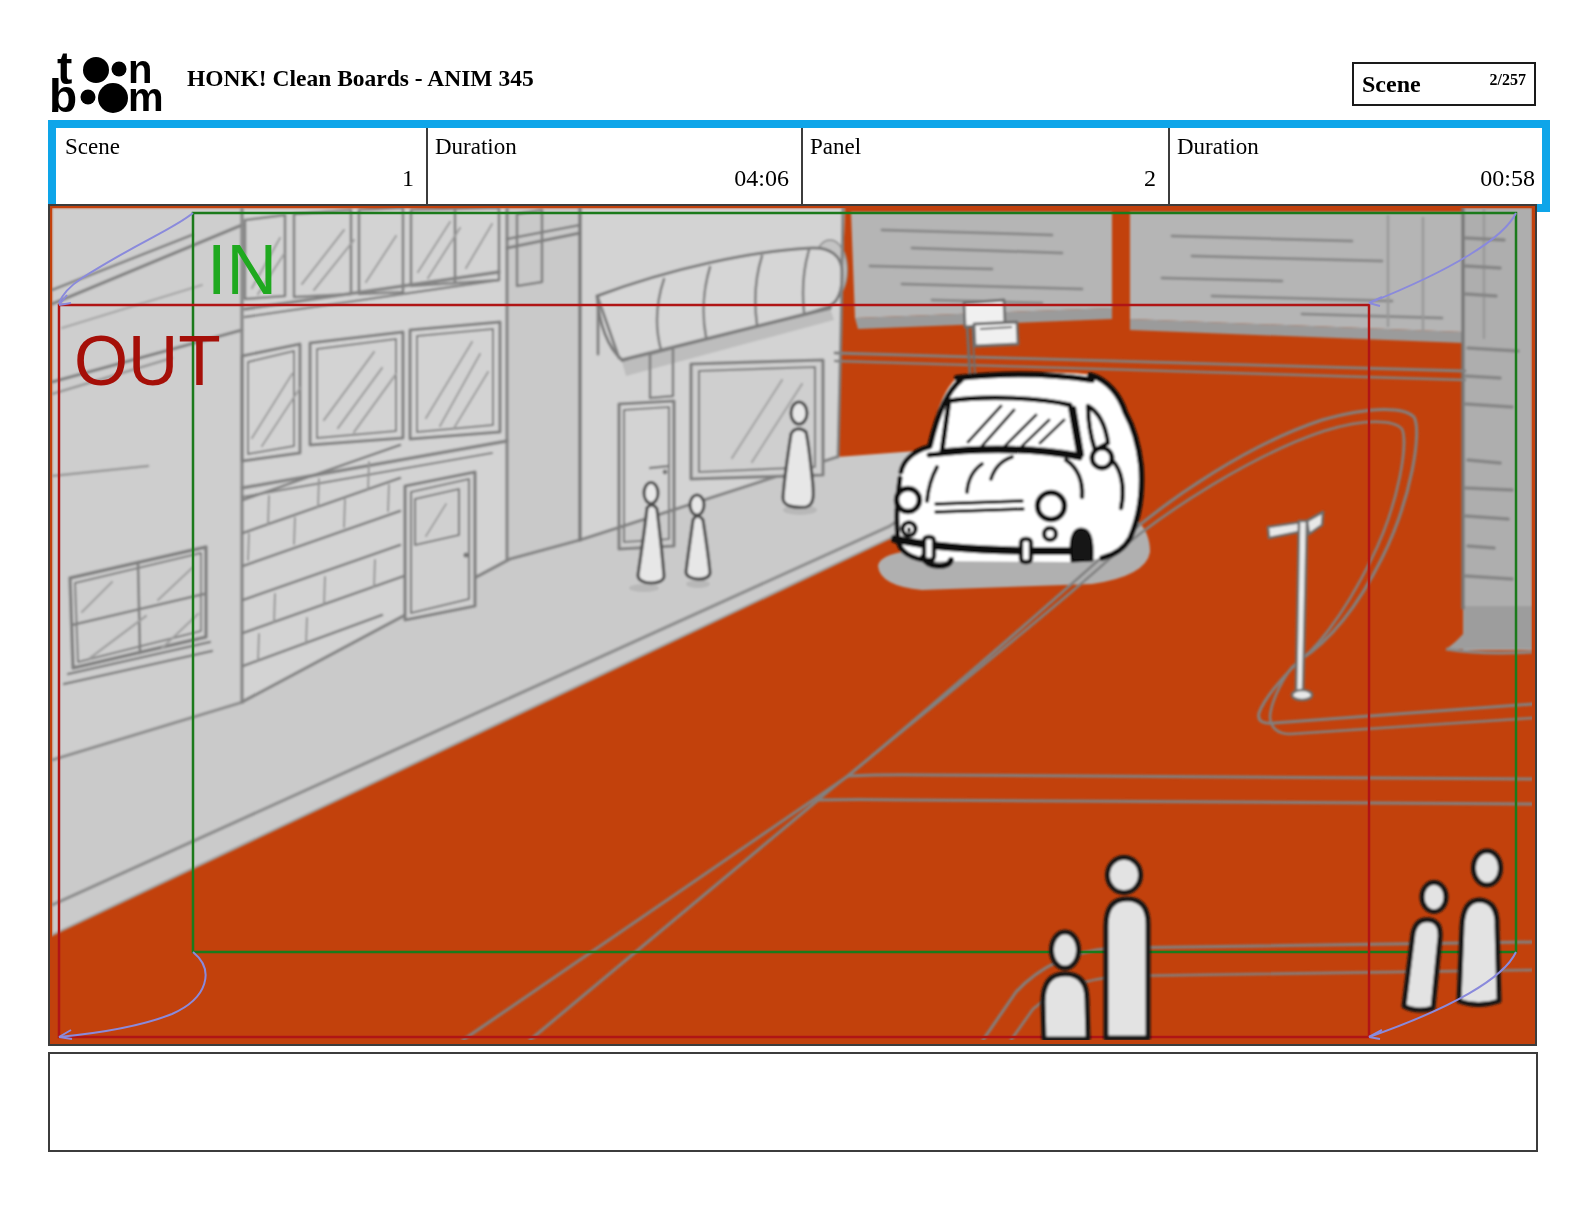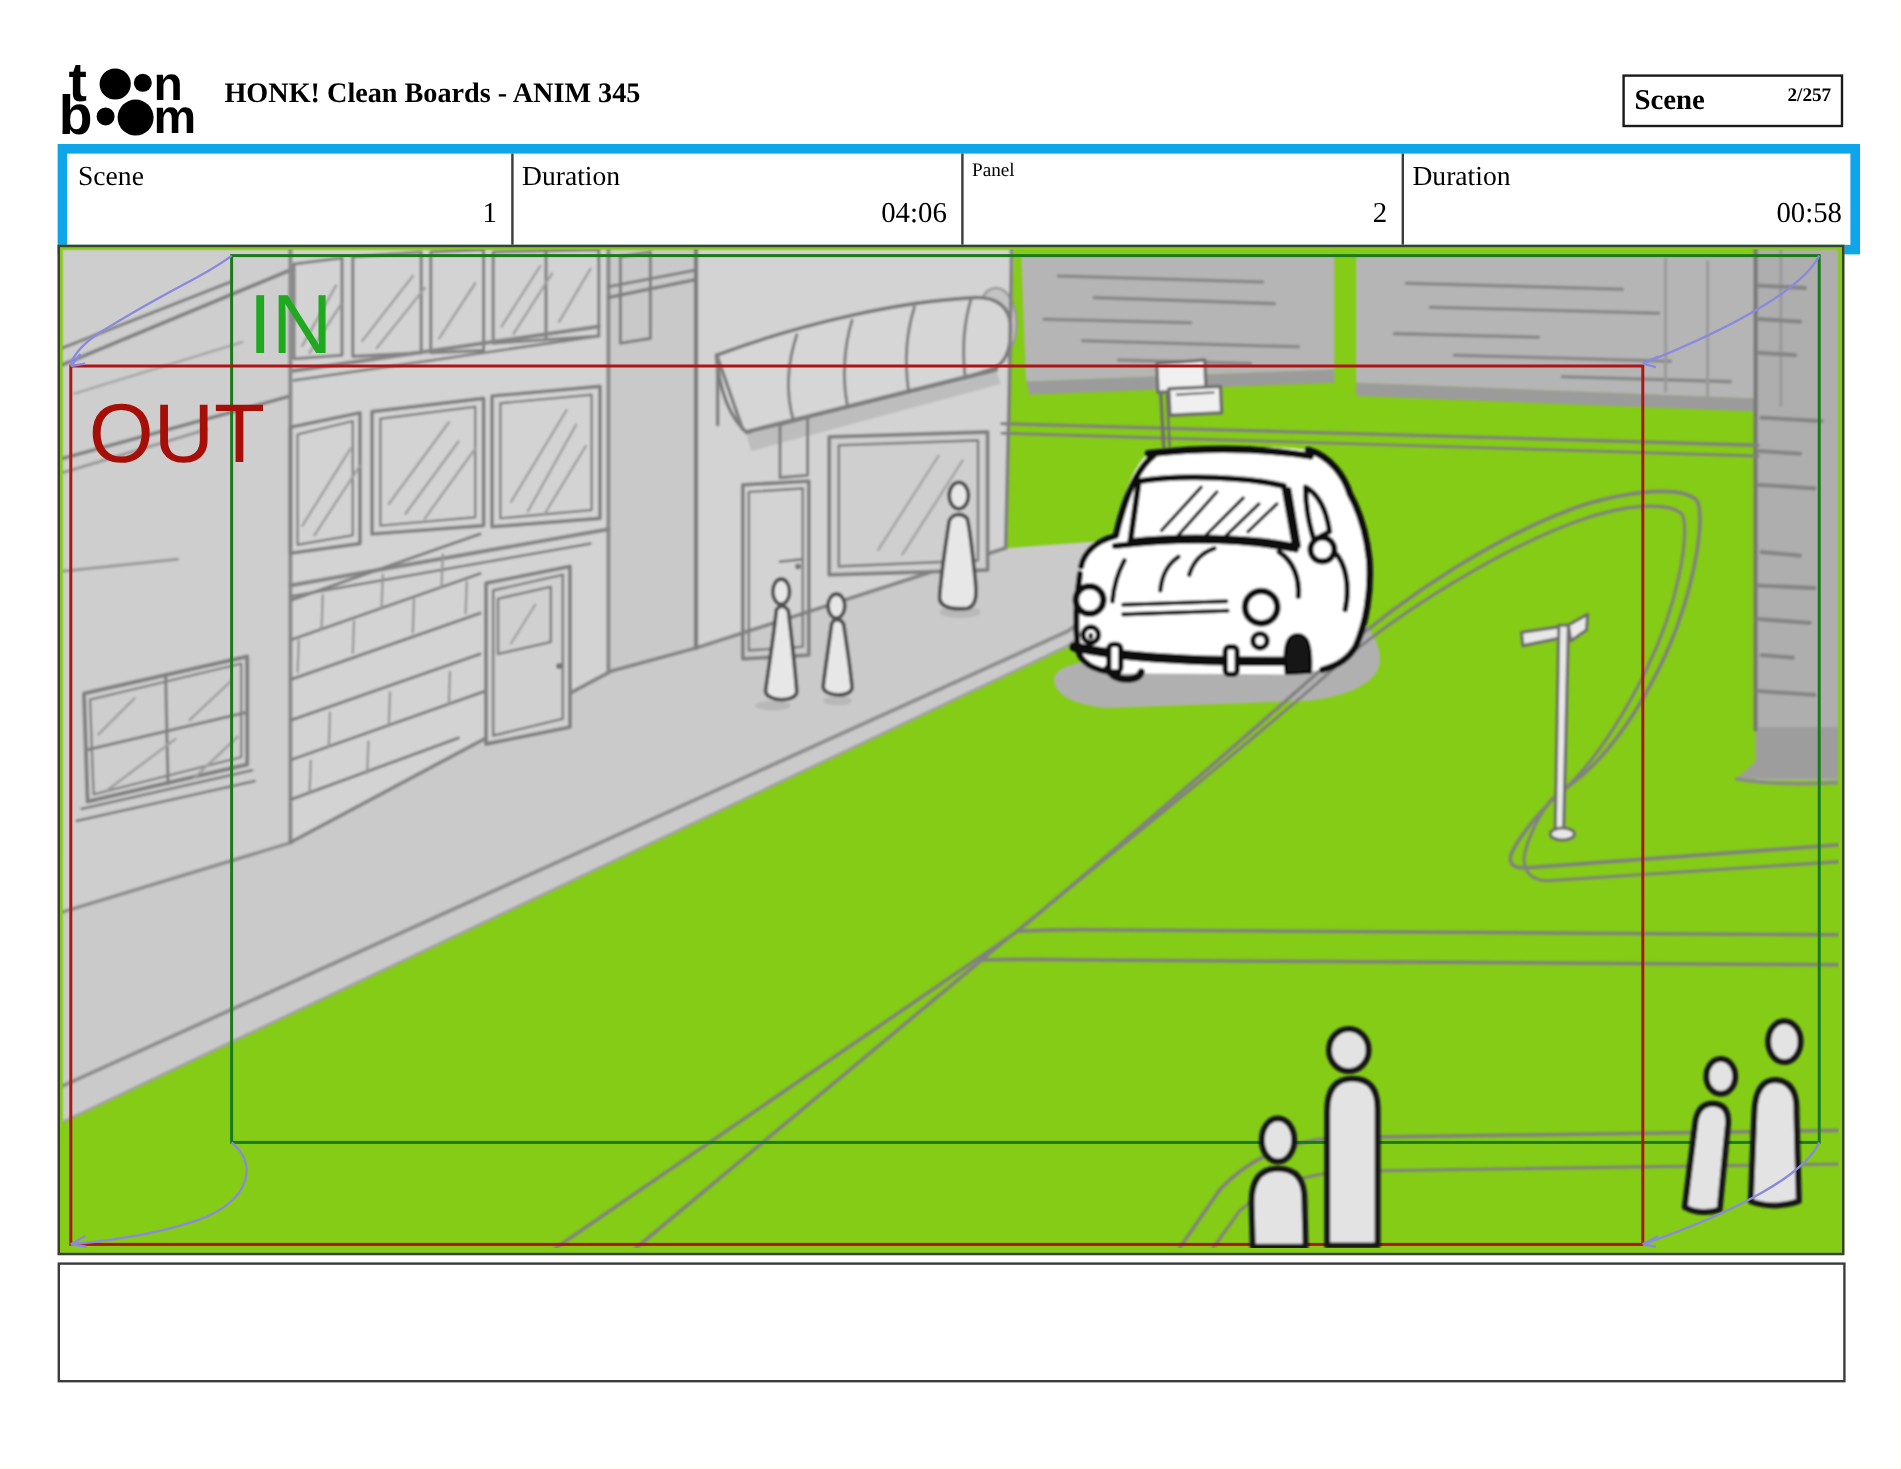--- a/index.html
+++ b/index.html
@@ -29,29 +29,29 @@
   <span class="abs mono" style="left:8px;top:7px;font-size:24px;font-weight:bold;">Scene</span>
   <span class="abs mono" style="right:8px;top:7px;font-size:16px;font-weight:bold;">2/257</span>
 </div>
 
 <div class="abs" style="left:48px;top:120px;width:1486px;height:76px;border:8px solid #0ea5e9;">
   <div class="abs" style="left:370px;top:0;width:2px;height:76px;background:#3c3c3c;"></div>
   <div class="abs" style="left:745px;top:0;width:2px;height:76px;background:#3c3c3c;"></div>
   <div class="abs" style="left:1112px;top:0;width:2px;height:76px;background:#3c3c3c;"></div>
   <span class="abs mono" style="left:9px;top:6px;font-size:23px;">Scene</span>
   <span class="abs mono" style="left:379px;top:6px;font-size:23px;">Duration</span>
-  <span class="abs mono" style="left:754px;top:6px;font-size:16px;text-align:right;">Panel</span>
+  <span class="abs mono" style="left:754px;top:6px;font-size:23px;text-align:right;">Panel</span>
   <span class="abs mono" style="left:1121px;top:6px;font-size:23px;">Duration</span>
   <span class="abs mono" style="right:1128px;top:37px;font-size:24px;">1</span>
   <span class="abs mono" style="right:753px;top:37px;font-size:24px;">04:06</span>
   <span class="abs mono" style="right:386px;top:37px;font-size:24px;">2</span>
   <span class="abs mono" style="right:7px;top:37px;font-size:24px;">00:58</span>
 </div>
 
-<div class="abs" style="left:48px;top:204px;width:1485px;height:838px;border:2px solid #3c3c3c;background:#84cc16;">
+<div class="abs" style="left:48px;top:204px;width:1485px;height:838px;border:2px solid #3c3c3c;background:#c2410c;">
 <svg class="abs" style="left:2px;top:2px;" width="1480" height="832" viewBox="0 0 1480 832">
 
   <defs>
     <filter id="soft" x="-5%" y="-5%" width="110%" height="110%">
           <feGaussianBlur stdDeviation="0.9"></feGaussianBlur>
         </filter>
   </defs>
   <g id="scene" filter="url(#soft)">
 
     <polygon points="0,0 190,0 190,494 0,552" fill="#cecece"></polygon>

